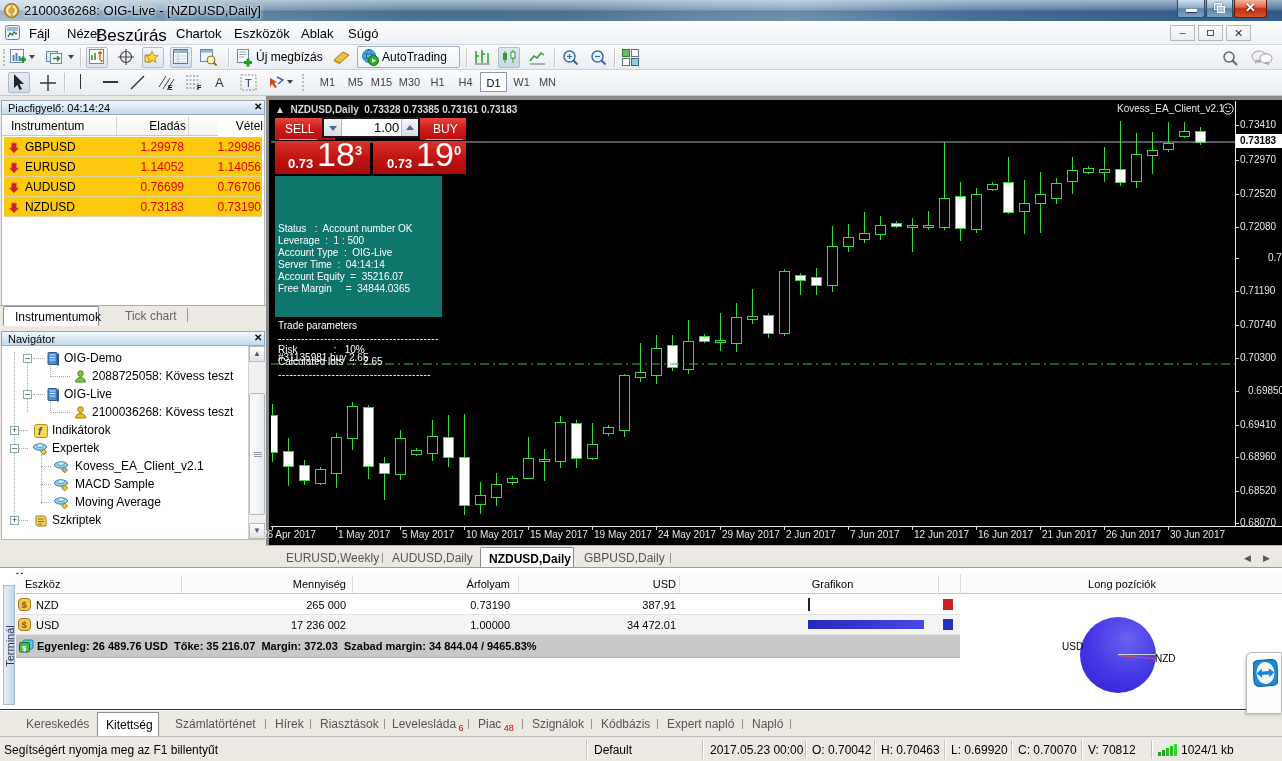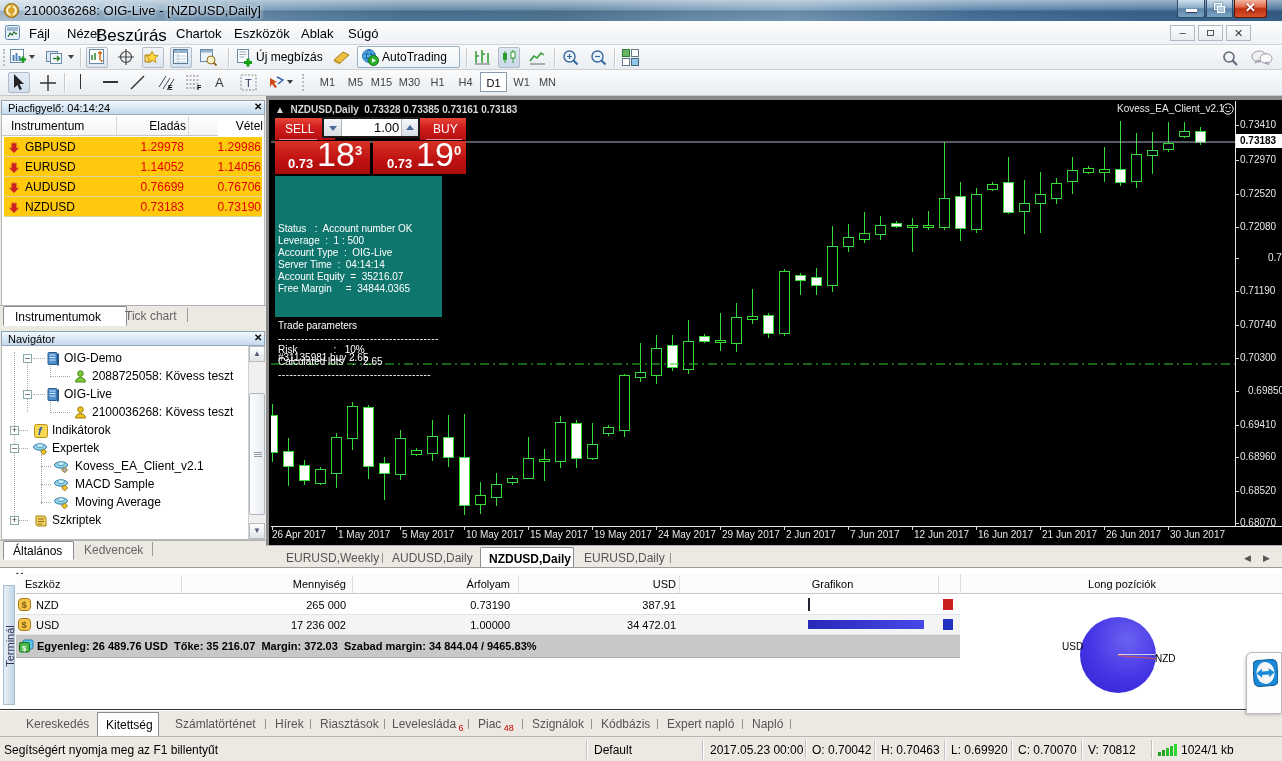--- a/index.html
+++ b/index.html
@@ -248,21 +248,21 @@
         <path d="M3.5 1 h5 v5 h2.5 L6 11 L1 6 h2.5 z" fill="#cc2222" stroke="#e07820" stroke-width="1"></path>
       </svg>
     <div class="abs" style="left:21px;top:3px;font-size:12px;">NZDUSD</div>
     <div class="abs" style="left:96px;top:3px;width:84px;text-align:right;color:#e00000;font-size:12px;">0.73183</div>
     <div class="abs" style="left:174px;top:3px;width:83px;text-align:right;color:#e00000;font-size:12px;">0.73190</div>
     </div>
 </div>
 
 <div class="abs" style="left:1px;top:218px;width:264px;height:87px;background:#fff;border-left:1px solid #b8b8b8;border-right:1px solid #b8b8b8;"></div>
 <div class="abs" style="left:0px;top:305px;width:266px;height:21px;background:#ece9e2;">
-  <div class="abs tab-act" style="left:3px;top:1px;width:124px;height:20px;border-radius:2px 2px 0 0;">
+  <div class="abs tab-act" style="left:3px;top:1px;width:96px;height:20px;border-radius:2px 2px 0 0;">
       <div class="abs" style="left:11px;top:3px;font-size:12px;">Instrumentumok</div>
     </div>
   <div class="abs" style="left:125px;top:4px;color:#666;font-size:12px;">Tick chart</div>
   <div class="abs" style="left:187px;top:3px;width:1px;height:14px;background:#999;"></div>
   <div class="abs" style="left:0;top:0;width:266px;height:1px;background:#b0b0b0;"></div>
 </div>
 
 <div class="abs" style="left:0;top:326px;width:266px;height:234px;background:#ece9e2;">
  <div class="abs hdr" style="left:1px;top:5px;width:264px;height:15px;">
    <div class="abs" style="left:6px;top:1px;">Navigátor</div>
@@ -346,28 +346,20 @@
       </svg>
   <div class="abs" style="left:50px;top:167px;font-size:12px;">Szkriptek</div>
       <div class="abs" style="left:8px;top:170px;width:9px;height:9px;border:1px solid #8aa;background:#fff;font-size:9px;line-height:7px;text-align:center;color:#333;">+</div>
   <div class="abs" style="left:246px;top:0;width:17px;height:193px;background:#f0f0f0;border-left:1px solid #d0d0d0;">
     <div class="abs" style="left:0;top:0;width:16px;height:16px;background:linear-gradient(180deg,#fdfdfd,#e0e4e8);border:1px solid #b8bcc2;text-align:center;line-height:14px;color:#557;font-size:8px;">▲</div>
     <div class="abs" style="left:0;top:47px;width:16px;height:122px;background:linear-gradient(90deg,#fdfdfd,#e8ecf0);border:1px solid #b0b6be;border-radius:2px;">
           <div class="abs" style="left:4px;top:58px;width:8px;height:1px;background:#99a;box-shadow:0 2px 0 #99a,0 4px 0 #99a;"></div>
         </div>
     <div class="abs" style="left:0;top:177px;width:16px;height:16px;background:linear-gradient(180deg,#fdfdfd,#e0e4e8);border:1px solid #b8bcc2;text-align:center;line-height:14px;color:#557;font-size:8px;">▼</div>
   </div>
- </div>
- <div class="abs" style="left:0px;top:214px;width:266px;height:20px;">
-  <div class="abs tab-act" style="left:3px;top:1px;width:71px;height:19px;border-radius:2px 2px 0 0;">
-        <div class="abs" style="left:9px;top:2px;font-size:12px;">Általános</div>
-      </div>
-  <div class="abs" style="left:84px;top:3px;color:#666;font-size:12px;">Kedvencek</div>
-  <div class="abs" style="left:152px;top:2px;width:1px;height:14px;background:#999;"></div>
-  <div class="abs" style="left:0;top:0;width:266px;height:1px;background:#b0b0b0;"></div>
  </div>
 </div>
 
 <div class="abs" style="left:266px;top:96px;width:1016px;height:449px;background:#000;border-left:3px solid #8a8a8a;border-top:4px solid #8a8a8a;">
  <svg class="abs" style="left:2px;top:1px;" width="964" height="425" viewBox="271 101 964 425">
    <line x1="272.5" y1="404" x2="272.5" y2="462" stroke="#34dc34" stroke-width="1"></line>
 <rect x="267.5" y="415.5" width="10" height="37" fill="#ffffff" stroke="#34dc34" stroke-width="1"></rect>
 <line x1="288.5" y1="438" x2="288.5" y2="486" stroke="#34dc34" stroke-width="1"></line>
 <rect x="283.5" y="451.5" width="10" height="15" fill="#ffffff" stroke="#34dc34" stroke-width="1"></rect>
 <line x1="304.5" y1="460" x2="304.5" y2="485" stroke="#34dc34" stroke-width="1"></line>
@@ -511,21 +503,21 @@
     <div class="abs" style="left:1240px;top:385px;color:#e6e6e6;font-size:10px;margin-left:8px;">0.69850</div>
     <div class="abs" style="left:1235px;top:391px;width:4px;height:1px;background:#d8d8d8;"></div>
     <div class="abs" style="left:1240px;top:419px;color:#e6e6e6;font-size:10px;">0.69410</div>
     <div class="abs" style="left:1235px;top:425px;width:4px;height:1px;background:#d8d8d8;"></div>
     <div class="abs" style="left:1240px;top:451px;color:#e6e6e6;font-size:10px;">0.68960</div>
     <div class="abs" style="left:1235px;top:457px;width:4px;height:1px;background:#d8d8d8;"></div>
     <div class="abs" style="left:1240px;top:485px;color:#e6e6e6;font-size:10px;">0.68520</div>
     <div class="abs" style="left:1235px;top:491px;width:4px;height:1px;background:#d8d8d8;"></div>
     <div class="abs" style="left:1240px;top:517px;color:#e6e6e6;font-size:10px;">0.68070</div>
     <div class="abs" style="left:1235px;top:523px;width:4px;height:1px;background:#d8d8d8;"></div>
-    <div class="abs" style="left:272px;top:529px;color:#e6e6e6;font-size:10px;white-space:nowrap;">26 Apr 2017</div>
+    <div class="abs" style="left:262px;top:529px;color:#e6e6e6;font-size:10px;white-space:nowrap;">26 Apr 2017</div>
     <div class="abs" style="left:272px;top:526px;width:1px;height:4px;background:#d8d8d8;"></div>
     <div class="abs" style="left:338px;top:529px;color:#e6e6e6;font-size:10px;white-space:nowrap;">1 May 2017</div>
     <div class="abs" style="left:336px;top:526px;width:1px;height:4px;background:#d8d8d8;"></div>
     <div class="abs" style="left:402px;top:529px;color:#e6e6e6;font-size:10px;white-space:nowrap;">5 May 2017</div>
     <div class="abs" style="left:400px;top:526px;width:1px;height:4px;background:#d8d8d8;"></div>
     <div class="abs" style="left:466px;top:529px;color:#e6e6e6;font-size:10px;white-space:nowrap;">10 May 2017</div>
     <div class="abs" style="left:464px;top:526px;width:1px;height:4px;background:#d8d8d8;"></div>
     <div class="abs" style="left:530px;top:529px;color:#e6e6e6;font-size:10px;white-space:nowrap;">15 May 2017</div>
     <div class="abs" style="left:528px;top:526px;width:1px;height:4px;background:#d8d8d8;"></div>
     <div class="abs" style="left:594px;top:529px;color:#e6e6e6;font-size:10px;white-space:nowrap;">19 May 2017</div>
@@ -603,21 +595,21 @@
 <div class="abs" style="left:278px;top:356px;color:#fff;font-size:10px;">Calculated lots&nbsp;&nbsp; :&nbsp;&nbsp; 2.65</div>
 <div class="abs" style="left:278px;top:369px;color:#fff;font-size:10px;letter-spacing:0.5px;">----------------------------------------</div>
 
 <div class="abs" style="left:266px;top:545px;width:1016px;height:26px;background:#ece9e2;border-top:1px solid #b0b0b0;">
  <div class="abs" style="left:20px;top:5px;color:#555;font-size:12px;">EURUSD,Weekly</div>
  <div class="abs" style="left:115px;top:5px;color:#888;">|</div>
  <div class="abs" style="left:126px;top:5px;color:#555;font-size:12px;">AUDUSD,Daily</div>
  <div class="abs tab-act" style="left:214px;top:1px;width:94px;height:21px;border-radius:2px 2px 0 0;">
       <div class="abs" style="left:8px;top:4px;font-size:12px;font-weight:bold;white-space:nowrap;">NZDUSD,Daily</div>
     </div>
- <div class="abs" style="left:318px;top:5px;color:#555;font-size:12px;">EURUSD,Daily</div>
+ <div class="abs" style="left:318px;top:5px;color:#555;font-size:12px;">GBPUSD,Daily</div>
  <div class="abs" style="left:403px;top:5px;color:#888;">|</div>
  <div class="abs" style="left:978px;top:7px;color:#555;font-size:9px;">◀</div>
  <div class="abs" style="left:997px;top:7px;color:#555;font-size:9px;">▶</div>
 </div>
 
 <div class="abs" style="left:0;top:567px;width:1282px;height:169px;background:#fff;border-top:1px solid #9a9a9a;">
  <div class="abs" style="left:15px;top:2px;font-weight:bold;font-size:11px;color:#222;">✕</div>
  <div class="abs" style="left:3px;top:17px;width:12px;height:120px;background:linear-gradient(90deg,#e8f0f8,#c2d6e8);border:1px solid #a8bcd0;">
    <div class="abs" style="left:-36px;top:54px;width:84px;transform:rotate(-90deg);font-size:11px;color:#335;text-align:center;">Terminál</div>
  </div>

